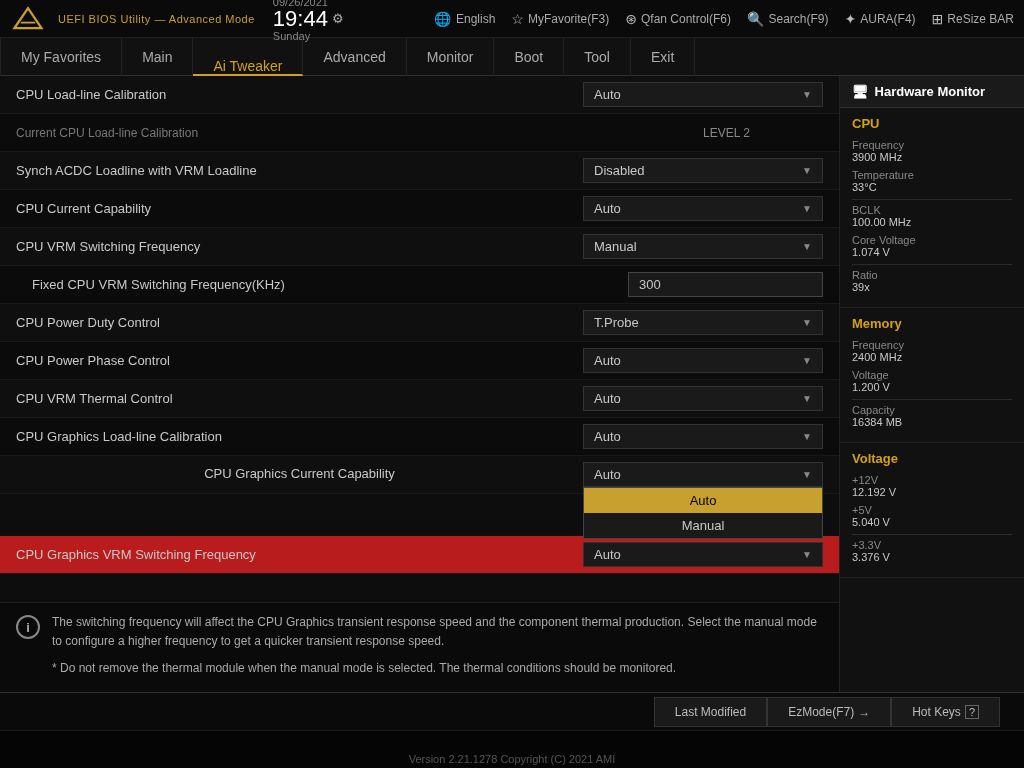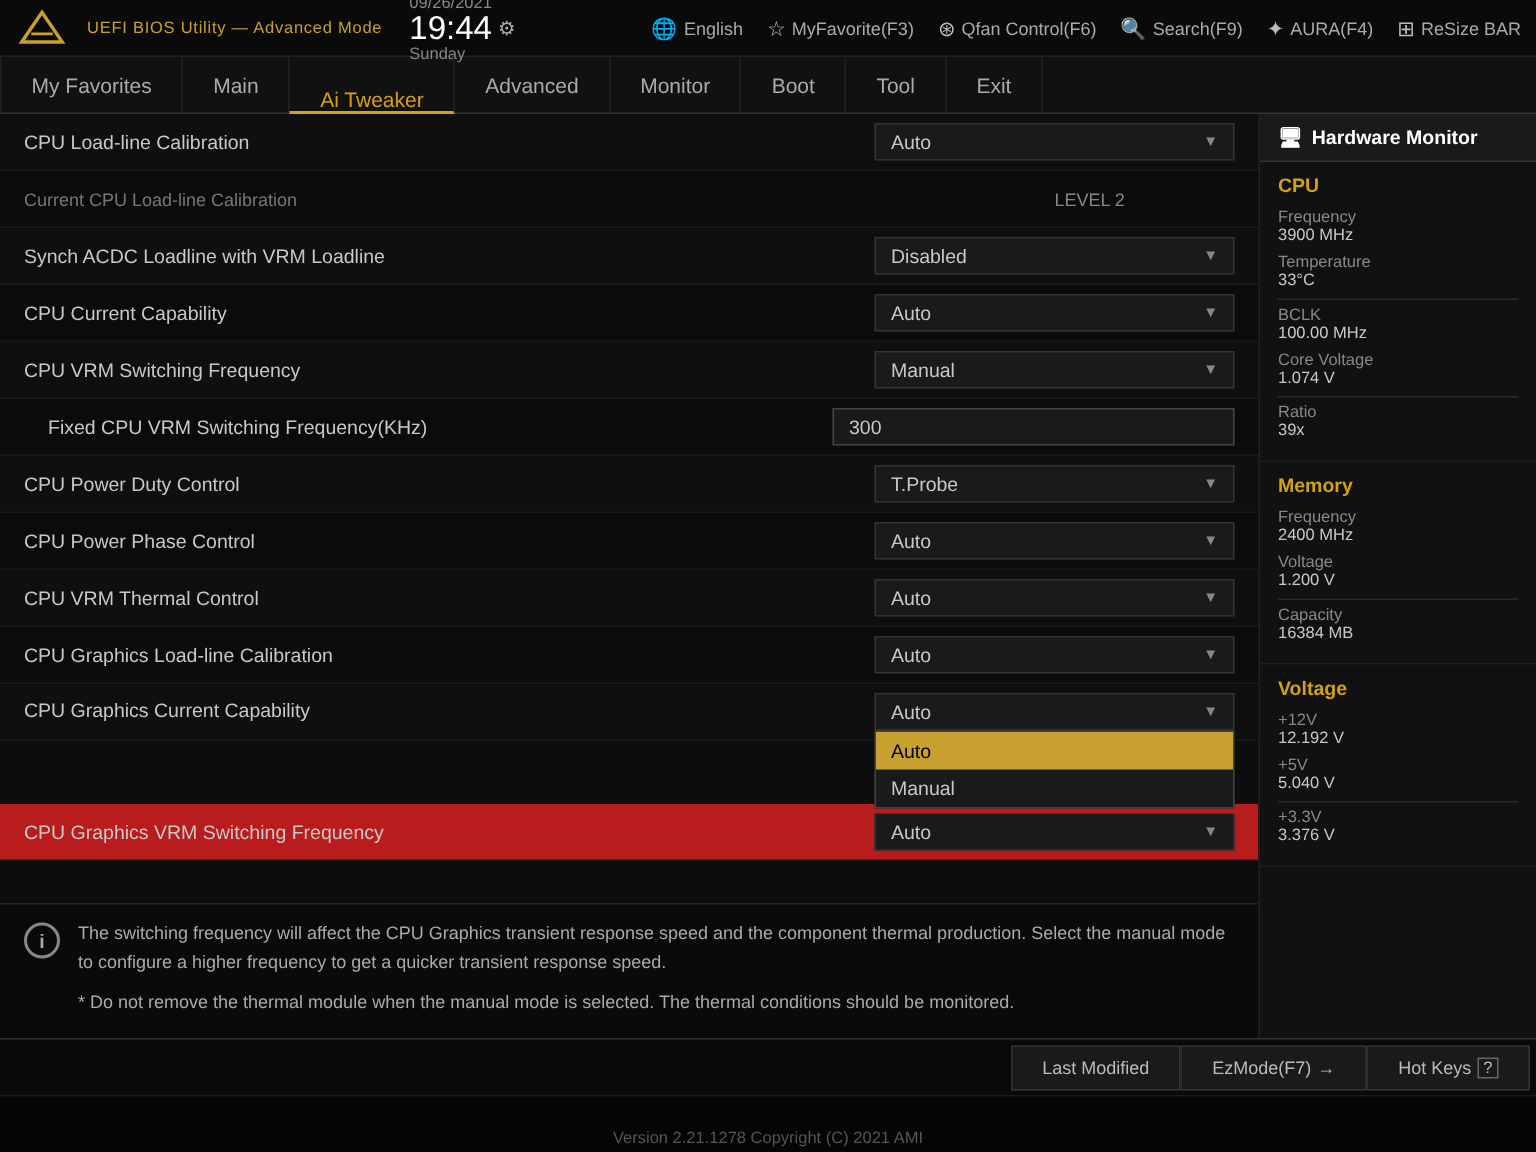--- a/index.html
+++ b/index.html
@@ -184,21 +184,21 @@
       cursor: pointer;
       font-size: 13px;
       position: relative;
     }
     .setting-dropdown .arrow {
       color: #888;
       font-size: 10px;
     }
 
     .setting-input {
-      width: 268px;
+      width: 195px;
       background: #1a1a1a;
       border: 1px solid #444;
       color: #c8c8c8;
       padding: 4px 10px;
       font-size: 13px;
     }
     .dropdown-options {
       position: absolute;
       top: 100%;
       left: 0;
@@ -298,21 +298,21 @@
     }
 
     
     .footer {
       background: #0a0a0a;
       border-top: 1px solid #333;
       display: flex;
       align-items: center;
       justify-content: flex-end;
       height: 38px;
-      padding: 0 4px;
+      padding: 0 24px;
       gap: 0;
     }
     .footer-btn {
       padding: 6px 20px;
       background: #1a1a1a;
       border: 1px solid #333;
       color: #bbb;
       font-size: 12px;
       cursor: pointer;
       height: 30px;
@@ -483,21 +483,21 @@
       </div>
 
       <div class="setting-row">
         <span class="setting-label">CPU Graphics Load-line Calibration</span>
         <div class="setting-dropdown">
           <span>Auto</span>
           <span class="arrow">▼</span>
         </div>
       </div>
 
-      <div class="setting-row" style="position:relative; height:auto; min-height:38px; padding-top:6px; padding-bottom:0; align-items:flex-start;">
+      <div class="setting-row" style="position:relative; height:auto; min-height:38px; padding-top:6px; padding-bottom:0; align-items:flex-start;text-align:center;">
         <span class="setting-label" style="padding-top:4px;">CPU Graphics Current Capability</span>
         <div style="width:240px; position:relative;">
           <div class="setting-dropdown">
             <span>Auto</span>
             <span class="arrow">▼</span>
           </div>
           <div class="dropdown-options">
             <div class="dropdown-option selected-opt">Auto</div>
             <div class="dropdown-option">Manual</div>
           </div>

